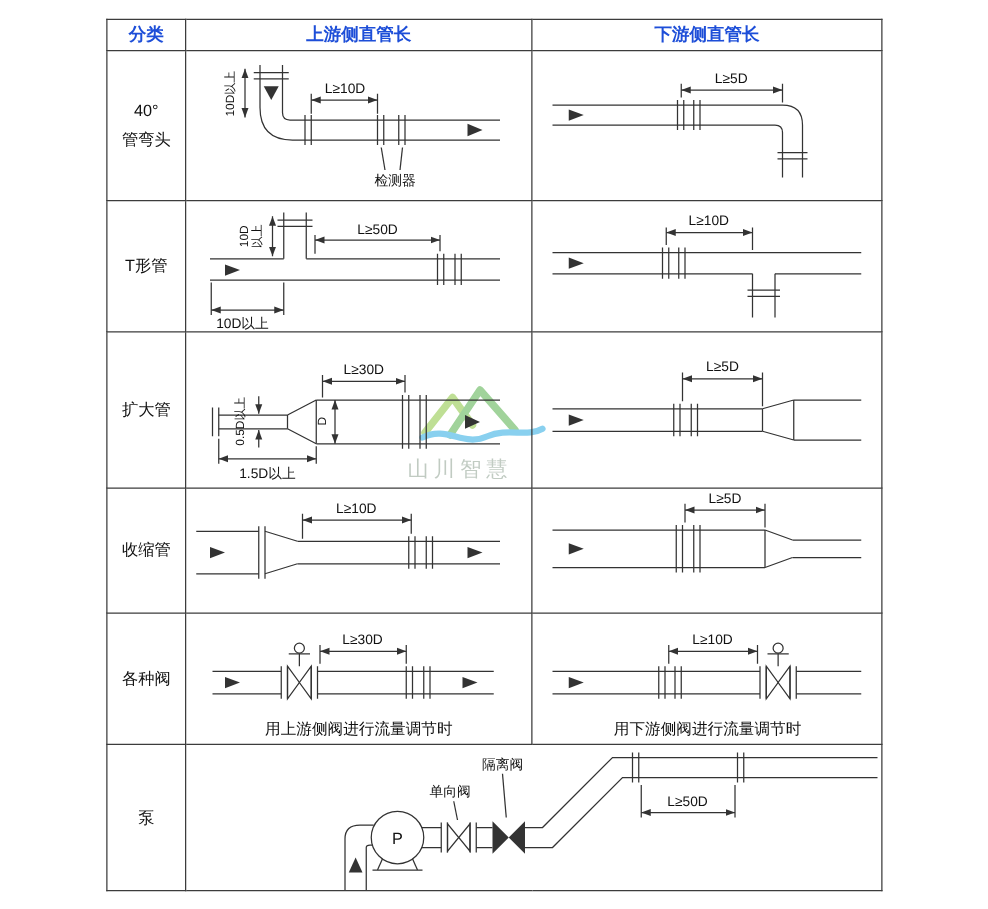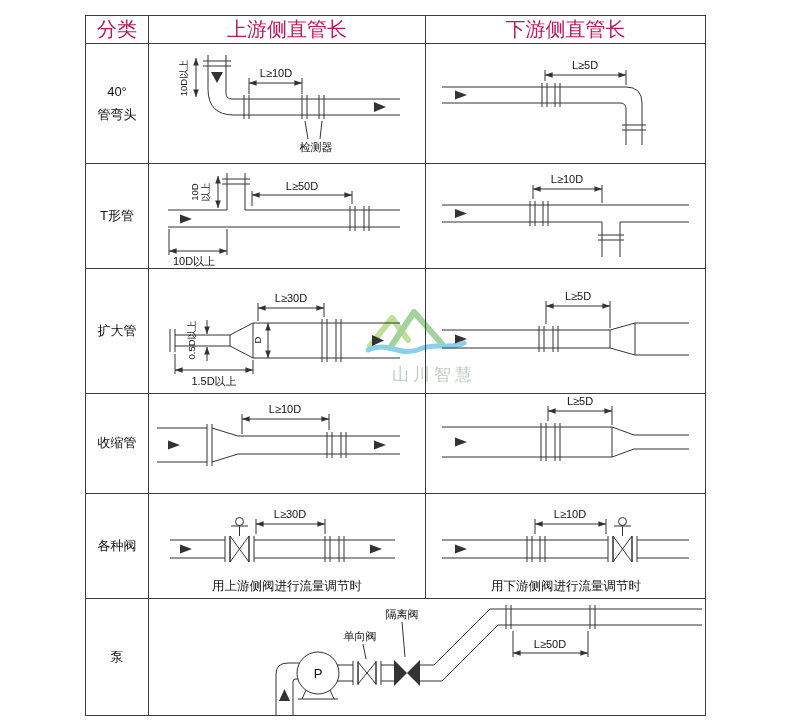--- a/index.html
+++ b/index.html
@@ -1,24 +1,24 @@
 <!DOCTYPE html>
 <html><head>
 <meta charset="utf-8">
 <style>
   * { box-sizing: border-box; margin: 0; padding: 0; }
   html,body { width:790px; height:727px; background:#fff; font-family:"Liberation Sans",sans-serif; overflow:hidden; }
   .sheet { position:relative; width:790px; height:727px; background:#fff; }
 
-  .watermark { position:absolute; left:326px; top:298px; width:150px; text-align:right; opacity:.55; pointer-events:none; z-index:0; }
+  .watermark { position:absolute; left:326px; top:298px; width:150px; text-align:left; opacity:.55; pointer-events:none; z-index:0; }
   .wm-text { font-size:17px; letter-spacing:4px; margin-top:1px; }
 
   table.spec { position:absolute; left:85px; top:15px; border-collapse:collapse; table-layout:fixed; z-index:1; }
   .spec td, .spec th { border:1px solid #3c3c3c; padding:0; text-align:center; vertical-align:middle; background:transparent; }
-  .hdr { font-size:20px; font-weight:normal; color:#be185d; }
+  .hdr { font-size:14px; font-weight:bold; color:#1d4ed8; }
   .cat { font-size:13px; color:#111; white-space:pre-line; line-height:1.7; }
 
   svg.diag { display:block; margin:0 auto; }
   .diag .ln { stroke:#333; stroke-width:1; fill:none; }
   .diag .fl { fill:#333; stroke:none; }
   .diag text { font-size:11px; fill:#111; font-family:"Liberation Sans",sans-serif; }
   .diag text.sm { font-size:9.5px; }
   .diag text.cap { font-size:12.5px; }
 </style>
 </head>

